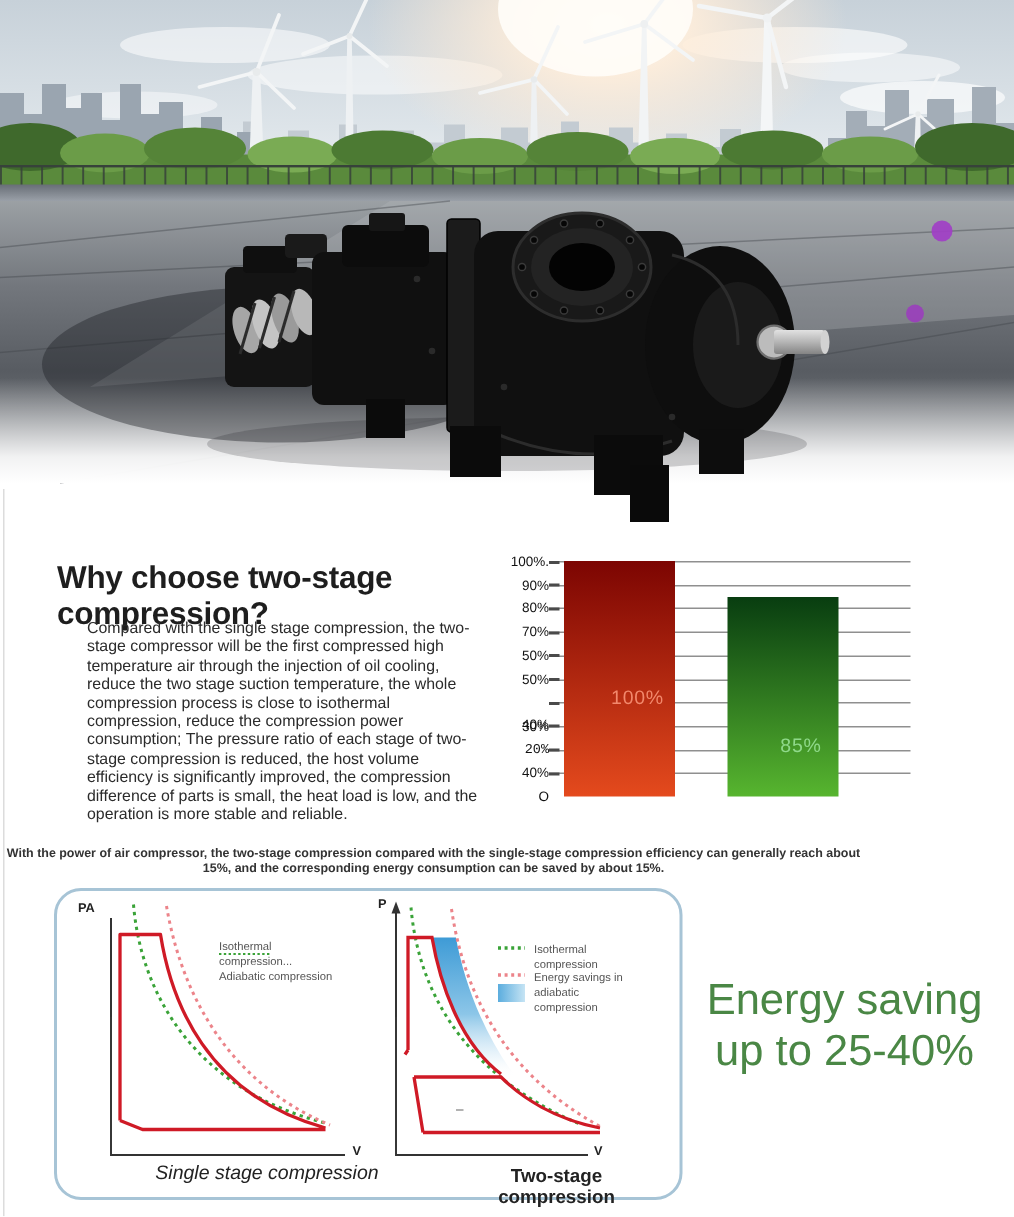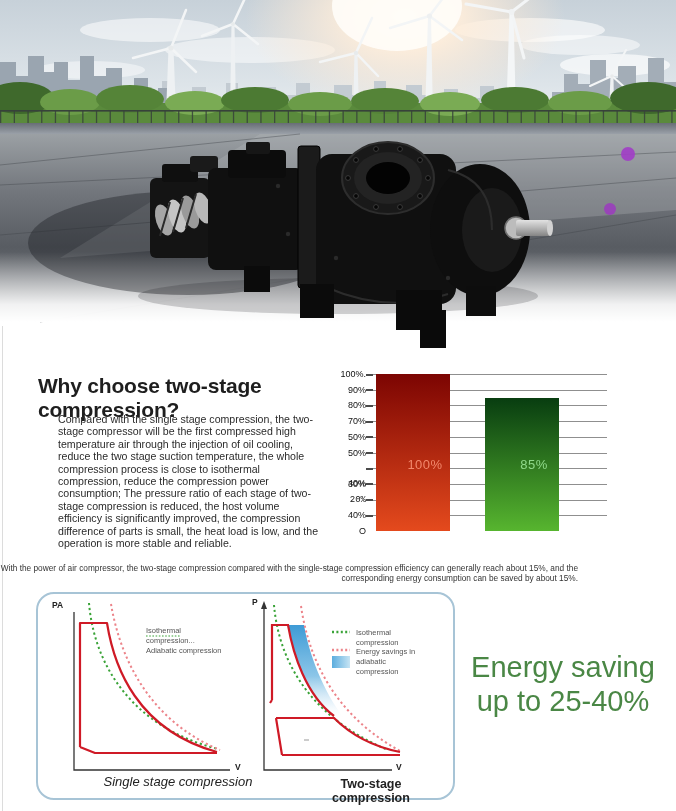--- a/index.html
+++ b/index.html
@@ -17,22 +17,22 @@
   
   .chart{position:absolute;left:335px;top:362px;width:258px;height:186px;}
   .y-label{position:absolute;right:227px;width:60px;text-align:right;
     font-size:9px;color:#111;}
   .gridline{position:absolute;left:31px;width:241px;height:1px;background:#8f8f8f;}
   .tick{position:absolute;left:31px;width:7px;height:2px;background:#4a4a4a;}
   .bar{position:absolute;width:74px;}
   .bar-label{position:absolute;top:95px;width:98px;text-align:center;
     font-size:13px;letter-spacing:0.5px;}
   
-  .note{position:absolute;left:0;top:563px;width:578px;text-align:right;
-    font-size:8.3px;color:#333;font-weight:400;}
+  .note{position:absolute;left:0;top:563px;width:578px;text-align:center;
+    font-size:8.3px;color:#333;font-weight:700;}
   
   .pv-panel{position:absolute;left:36px;top:592px;width:419px;height:208px;
     border:2px solid #a7c4d6;border-radius:18px;box-sizing:border-box;}
   .pv-svg{position:absolute;left:0;top:0;}
   .caption{position:absolute;color:#222;}
   .caption-left{left:38px;top:180px;width:204px;text-align:center;font-size:13px;font-weight:500;font-style:italic;}
   .caption-right{left:266px;top:183px;width:134px;text-align:center;font-size:12.5px;font-weight:600;}
   
   .energy{position:absolute;left:450px;top:650px;width:226px;text-align:center;
     font-size:29px;line-height:34px;font-weight:500;}
@@ -260,21 +260,21 @@
         <div class="gridline" style="top: 137.6px;"></div>
         <div class="tick" style="top: 137.1px;"></div>
         <div class="y-label" style="top: 148.3px;">40%</div>
         <div class="gridline" style="top: 153.3px;"></div>
         <div class="tick" style="top: 152.8px;"></div>
         <div class="y-label" style="top: 164px;">O</div>
       </div>
     <div class="bar" style="left: 41px; height: 157px; top: 12px; background: linear-gradient(rgb(124, 5, 2), rgb(228, 74, 29));"></div>
     <div class="bar" style="left: 150px; height: 133.45px; top: 35.55px; background: linear-gradient(rgb(8, 61, 16), rgb(87, 181, 47));"></div>
     <span class="bar-label" style="left: 41px; color: rgb(242, 136, 108);">100%</span>
-    <span class="bar-label" style="left: 150px; color: rgb(143, 217, 138);">85%</span>
+    <span class="bar-label" style="left: 150px; color: rgb(143, 217, 138); margin-top: 32px;">85%</span>
   </div>
 
   <div class="note">With the power of air compressor, the two-stage compression compared with the single-stage compression efficiency can generally reach about 15%, and the corresponding energy consumption can be saved by about 15%.</div>
 
   <div class="pv-panel">
     <svg class="pv-svg" width="415" height="204" viewBox="0 0 415 204">
       <defs>
         <linearGradient id="blueArea" x1="0" y1="0" x2="0" y2="1">
           <stop offset="0" stop-color="#3e9bd6"></stop>
             <stop offset="0.55" stop-color="#8cc6e8"></stop>

